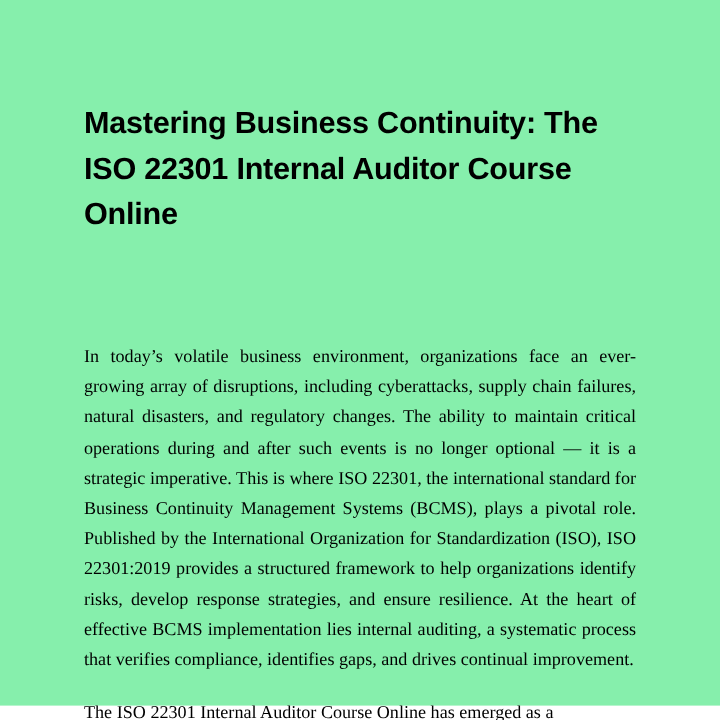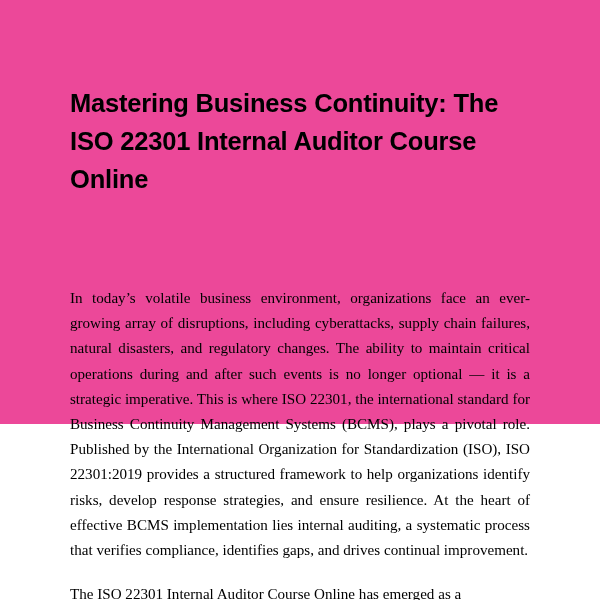--- a/index.html
+++ b/index.html
@@ -9,25 +9,25 @@
   }
   body {
     width: 600px;
     height: 600px;
     overflow: hidden;
     font-family: "Liberation Serif", serif;
     color: #000000;
   }
   .page {
     width: 600px;
-    height: 424px;
+    height: 588px;
     box-sizing: border-box;
     padding: 0;
     position: relative;
-    background: #ec4899;
+    background: #86efac;
   }
   .content {
     position: absolute;
     left: 70px;
     top: 0;
     width: 460px;
   }
   .doc-title {
     font-family: "Liberation Sans", sans-serif;
     font-weight: bold;

